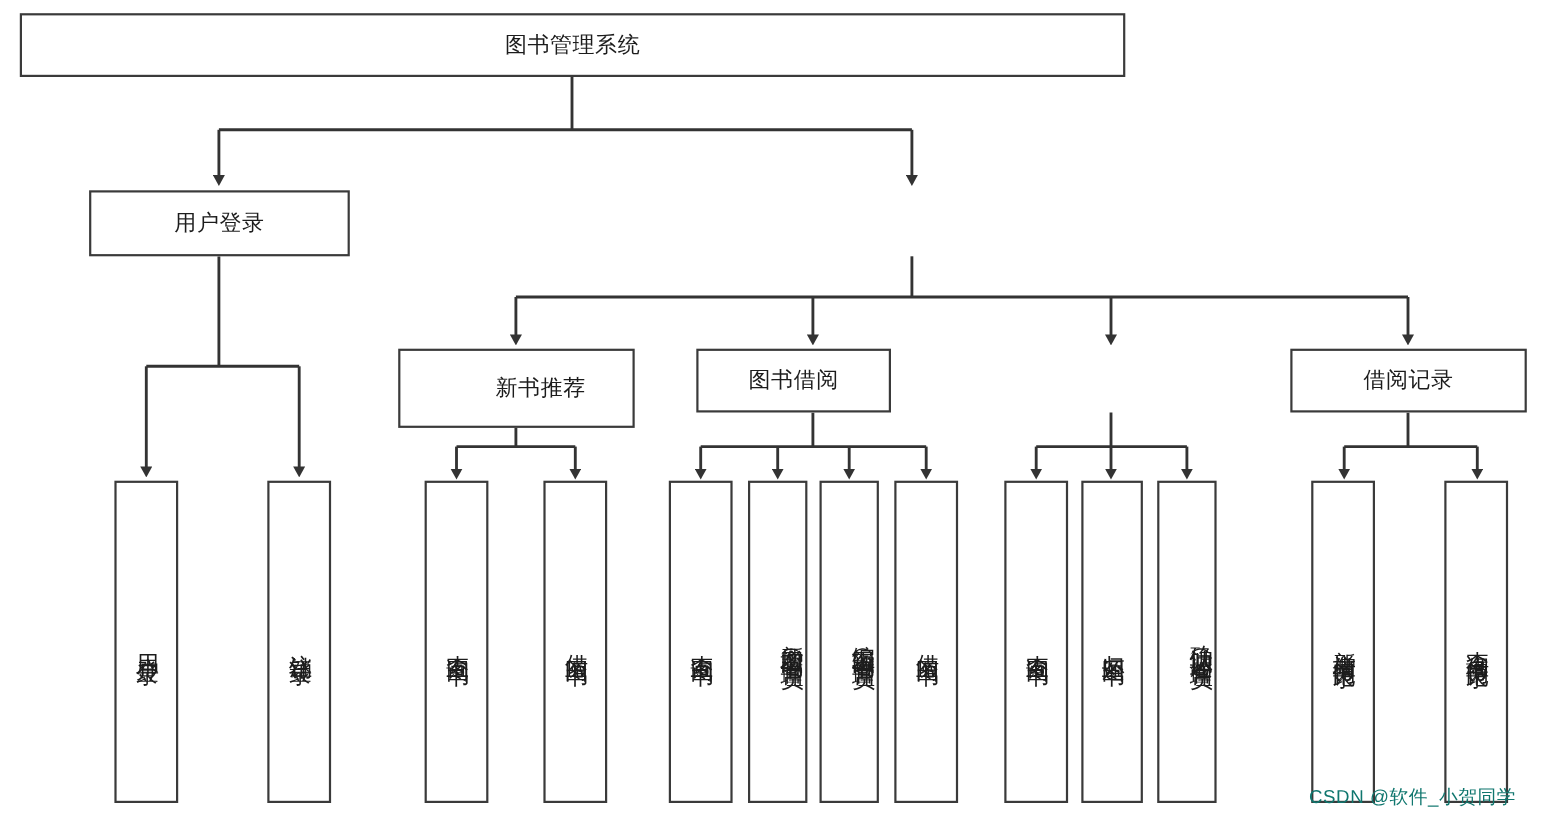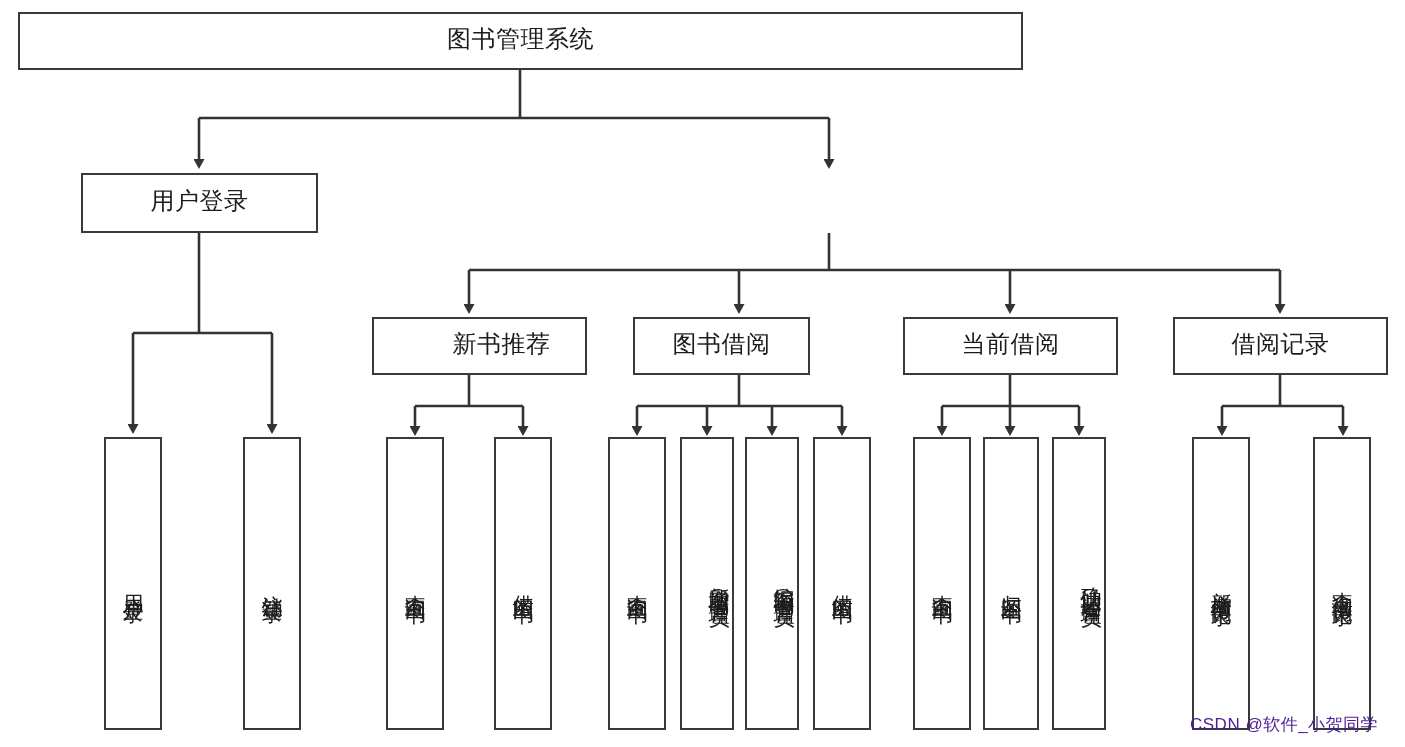--- a/index.html
+++ b/index.html
@@ -31,42 +31,41 @@
     box-sizing: border-box;
     border: 2px solid #3a3a3a;
     background: #ffffff;
     display: flex;
     align-items: center;
     justify-content: center;
     text-align: center;
     color: #1c1c1c;
   }
   .node-h {
-    font-size: 24px;
+    font-size: 20px;
     letter-spacing: 0.5px;
     line-height: 1.2;
-    font-family: Liberation Mono, monospace;
   }
   .node-v {
     writing-mode: vertical-rl;
     text-orientation: upright;
     font-size: 21px;
     letter-spacing: 3px;
     line-height: 1.25;
     padding: 6px 0;
     align-items: flex-start;
     justify-content: center;
   }
   .node-v.centered {
     align-items: center;
   }
   .watermark {
     position: absolute;
     font-size: 17px;
-    color: #4c1d95;
+    color: #0f766e;
     white-space: nowrap;
     letter-spacing: 0.5px;
   }
 </style>
 </head>
 <body>
 
 <div id="canvas">
 
   <svg id="edges" viewBox="0 0 1405 747">
@@ -118,25 +117,24 @@
       <path d="M1222,406 L1222,427" marker-end="url(#arrow)"></path>
       <path d="M1343,406 L1343,427" marker-end="url(#arrow)"></path>
     </g>
   </svg>
 
   <div class="node node-h" style="left:18px; top:12px; width:1005px; height:58px;">图书管理系统</div>
 
   <div class="node node-h" style="left:81px; top:173px; width:237px; height:60px;">用户登录</div>
 
 
-  <div class="node node-h" style="left:372px; top:317px; width:215px; height:58px;padding-left:44px;">新书推荐</div>
+  <div class="node node-h" style="left:362px; top:317px; width:215px; height:72px;padding-left:44px;">新书推荐</div>
 
   <div class="node node-h" style="left:633px; top:317px; width:177px; height:58px;">图书借阅</div>
 
-  <div class="node node-h" style="left:903px; top:317px; width:215px; height:58px;">当前借阅</div>
 
   <div class="node node-h" style="left:1173px; top:317px; width:215px; height:58px;">借阅记录</div>
 
   <div class="node node-v centered" style="left:104px; top:437px; width:58px; height:293px;">用户登录</div>
 
   <div class="node node-v centered" style="left:243px; top:437px; width:58px; height:293px;">注销登录</div>
 
   <div class="node node-v centered" style="left:386px; top:437px; width:58px; height:293px;">查询图书</div>
 
   <div class="node node-v centered" style="left:494px; top:437px; width:58px; height:293px;">借阅图书</div>

